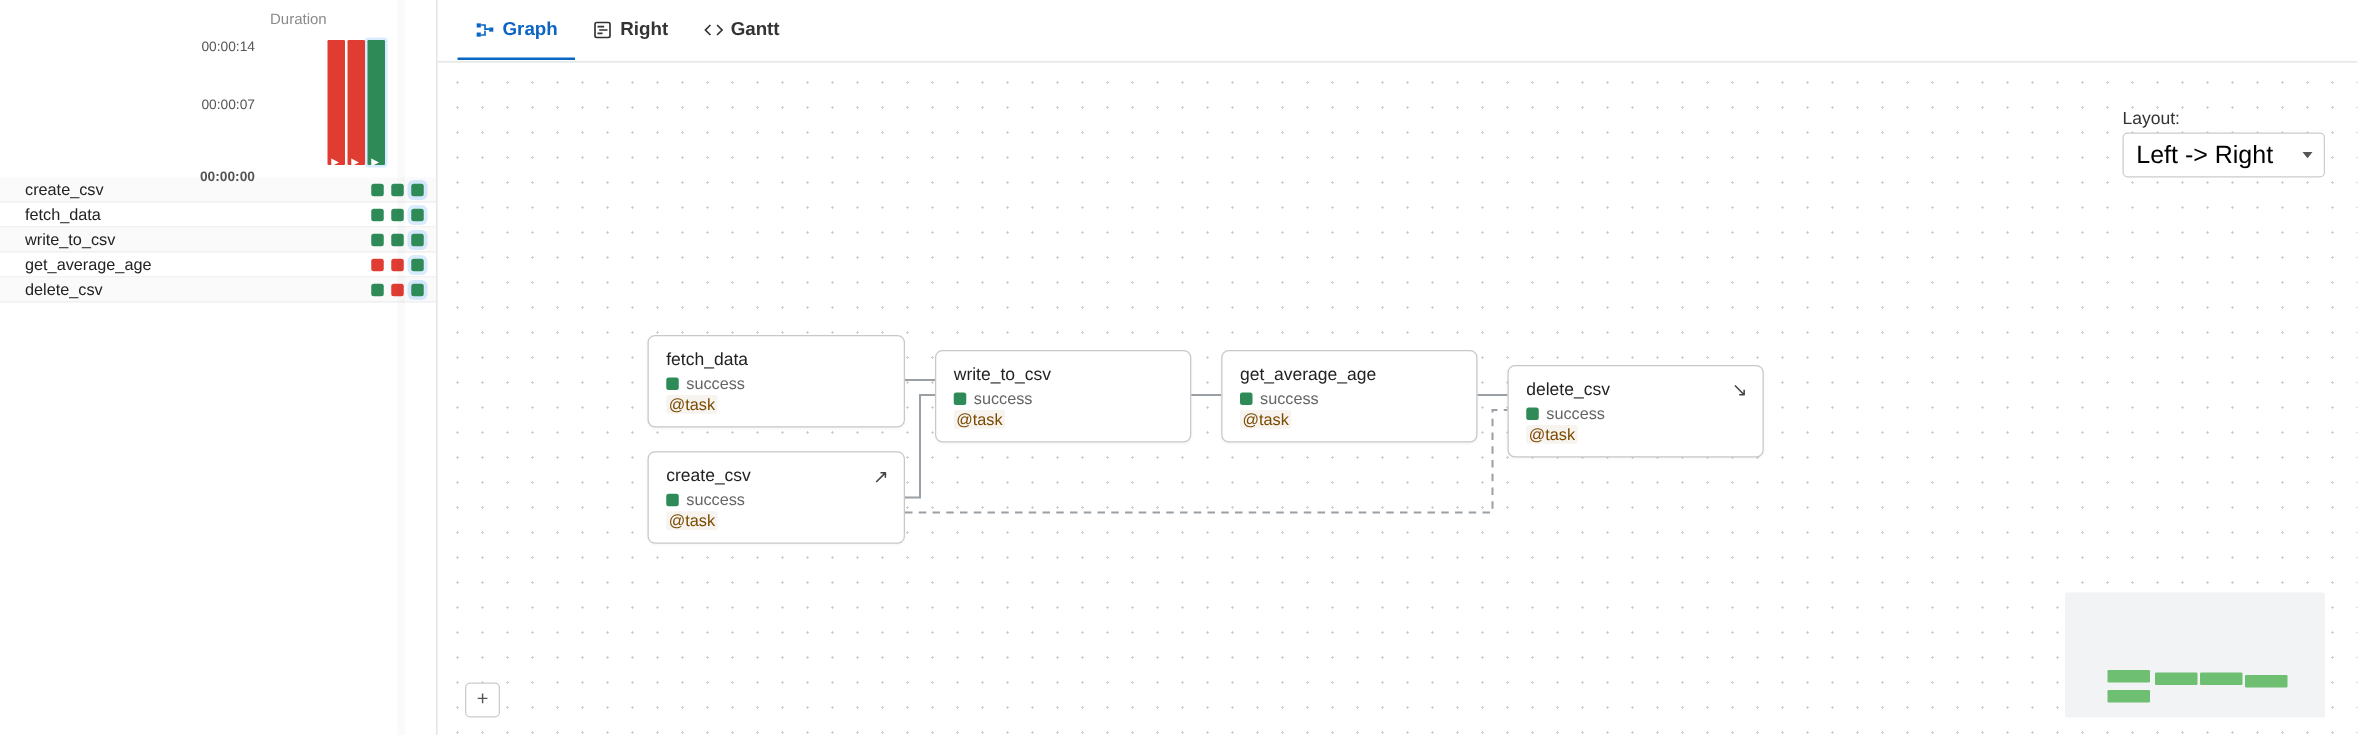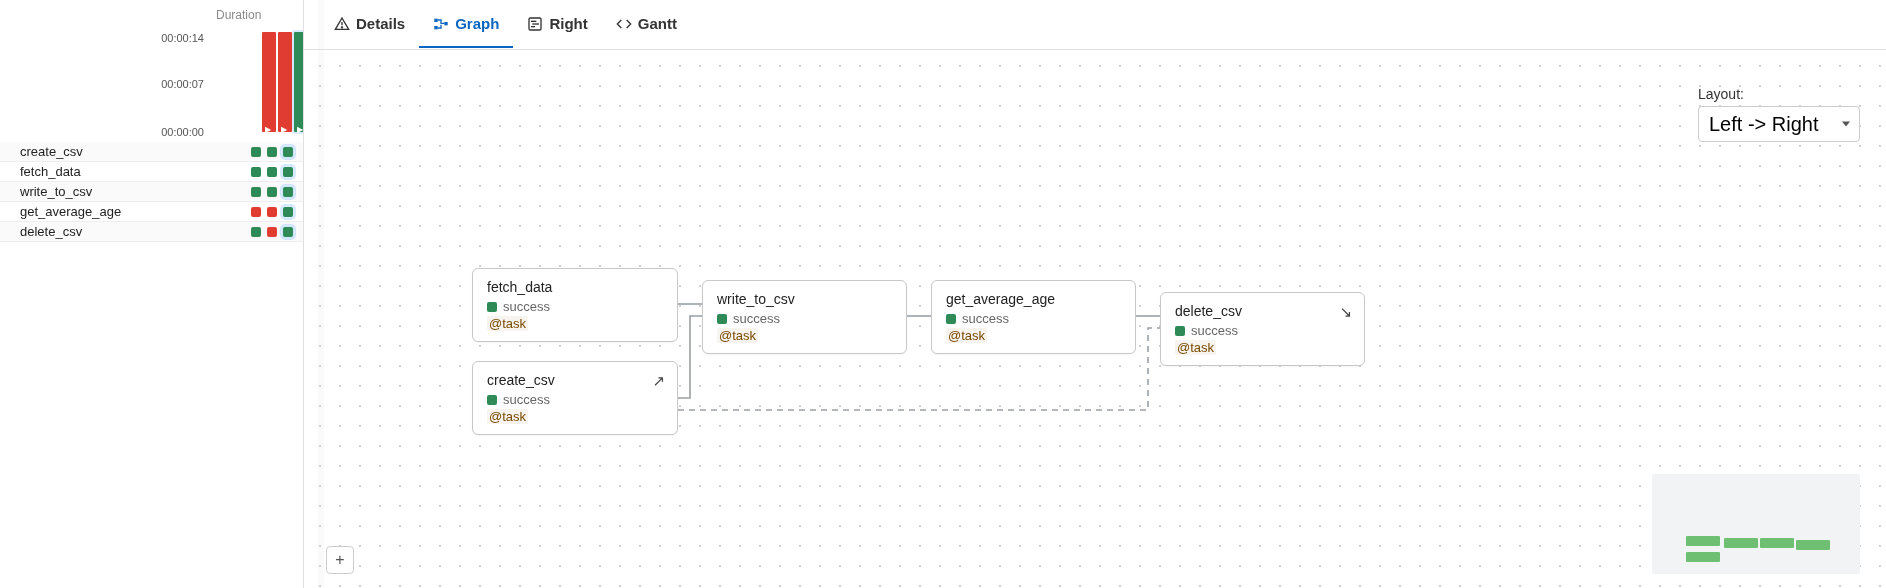--- a/index.html
+++ b/index.html
@@ -1,26 +1,26 @@
 <!DOCTYPE html>
 <html><head>
   <meta charset="utf-8">
   <style>
     * { box-sizing: border-box; margin: 0; padding: 0; }
     body { font-family: -apple-system, BlinkMacSystemFont, "Segoe UI", Helvetica, Arial, sans-serif; font-size: 13px; color: #333; background: #fff; width: 1886px; height: 588px; overflow: hidden; display: flex; }
     
     
-    .sidebar { width: 304px; height: 100%; border-right: 1px solid #e0e0e0; overflow: hidden; position: relative; }
+    .sidebar { width: 350px; height: 100%; border-right: 1px solid #e0e0e0; overflow: hidden; position: relative; }
     .duration-label { color: #8a8a8a; font-size: 12px; padding: 8px 0 4px 216px; }
     .chart-area { position: relative; height: 110px; padding-left: 24px; }
     .y-axis { position: absolute; left: 0; top: 0; width: 260px; height: 100%; }
     .y-tick { position: absolute; right: 56px; font-size: 11px; color: #555; }
     .y-tick-1 { top: 6px; }
     .y-tick-2 { top: 52px; }
-    .y-tick-3 { top: 100px; }
+    .y-tick-3 { top: 110px; font-weight: bold; }
     .bars { position: absolute; left: 262px; bottom: 4px; display: flex; gap: 2px; align-items: flex-end; height: 100px; }
     .bar { width: 14px; border-radius: 1px; position: relative; }
     .bar-red { background: #e03c31; }
     .bar-green { background: #2e8b57; }
     .bar .play-icon { position: absolute; bottom: -2px; left: 3px; color: #fff; font-size: 8px; }
     .bar-highlight { box-shadow: 0 0 0 2px rgba(0,120,255,0.15); background-color: #2e8b57; }
     
     .task-list { margin-top: 6px; }
     .task-row { display: flex; align-items: center; height: 20px; border-bottom: 1px solid #eee; padding-left: 20px; font-size: 13px; color: #222; }
     .task-row:nth-child(odd) { background: #fafafa; }
@@ -133,30 +133,20 @@
         <span class="dot dot-green dot-highlight"></span>
       </span>
     </div>
   </div>
 </div>
 
 <div class="resize-handle"></div>
 
 <div class="main">
   <div class="tabs">
-    <div class="tab">
-      <span class="tab-icon">
-        <svg width="16" height="16" viewBox="0 0 24 24" fill="none" stroke="currentColor" stroke-width="2">
-            <path d="M12 3 L22 20 L2 20 Z"></path>
-            <line x1="12" y1="9" x2="12" y2="14"></line>
-            <circle cx="12" cy="17" r="0.8" fill="currentColor"></circle>
-          </svg>
-      </span>
-      <span>Details</span>
-    </div>
     <div class="tab active">
       <span class="tab-icon">
         <svg width="16" height="16" viewBox="0 0 24 24" fill="currentColor">
             <rect x="2" y="4" width="5" height="5"></rect>
             <rect x="2" y="15" width="5" height="5"></rect>
             <rect x="17" y="9" width="5" height="5"></rect>
             <path d="M7 6 h5 v5 h5 M7 18 h5 v-5" stroke="currentColor" stroke-width="2" fill="none"></path>
           </svg>
       </span>
       <span>Graph</span>

